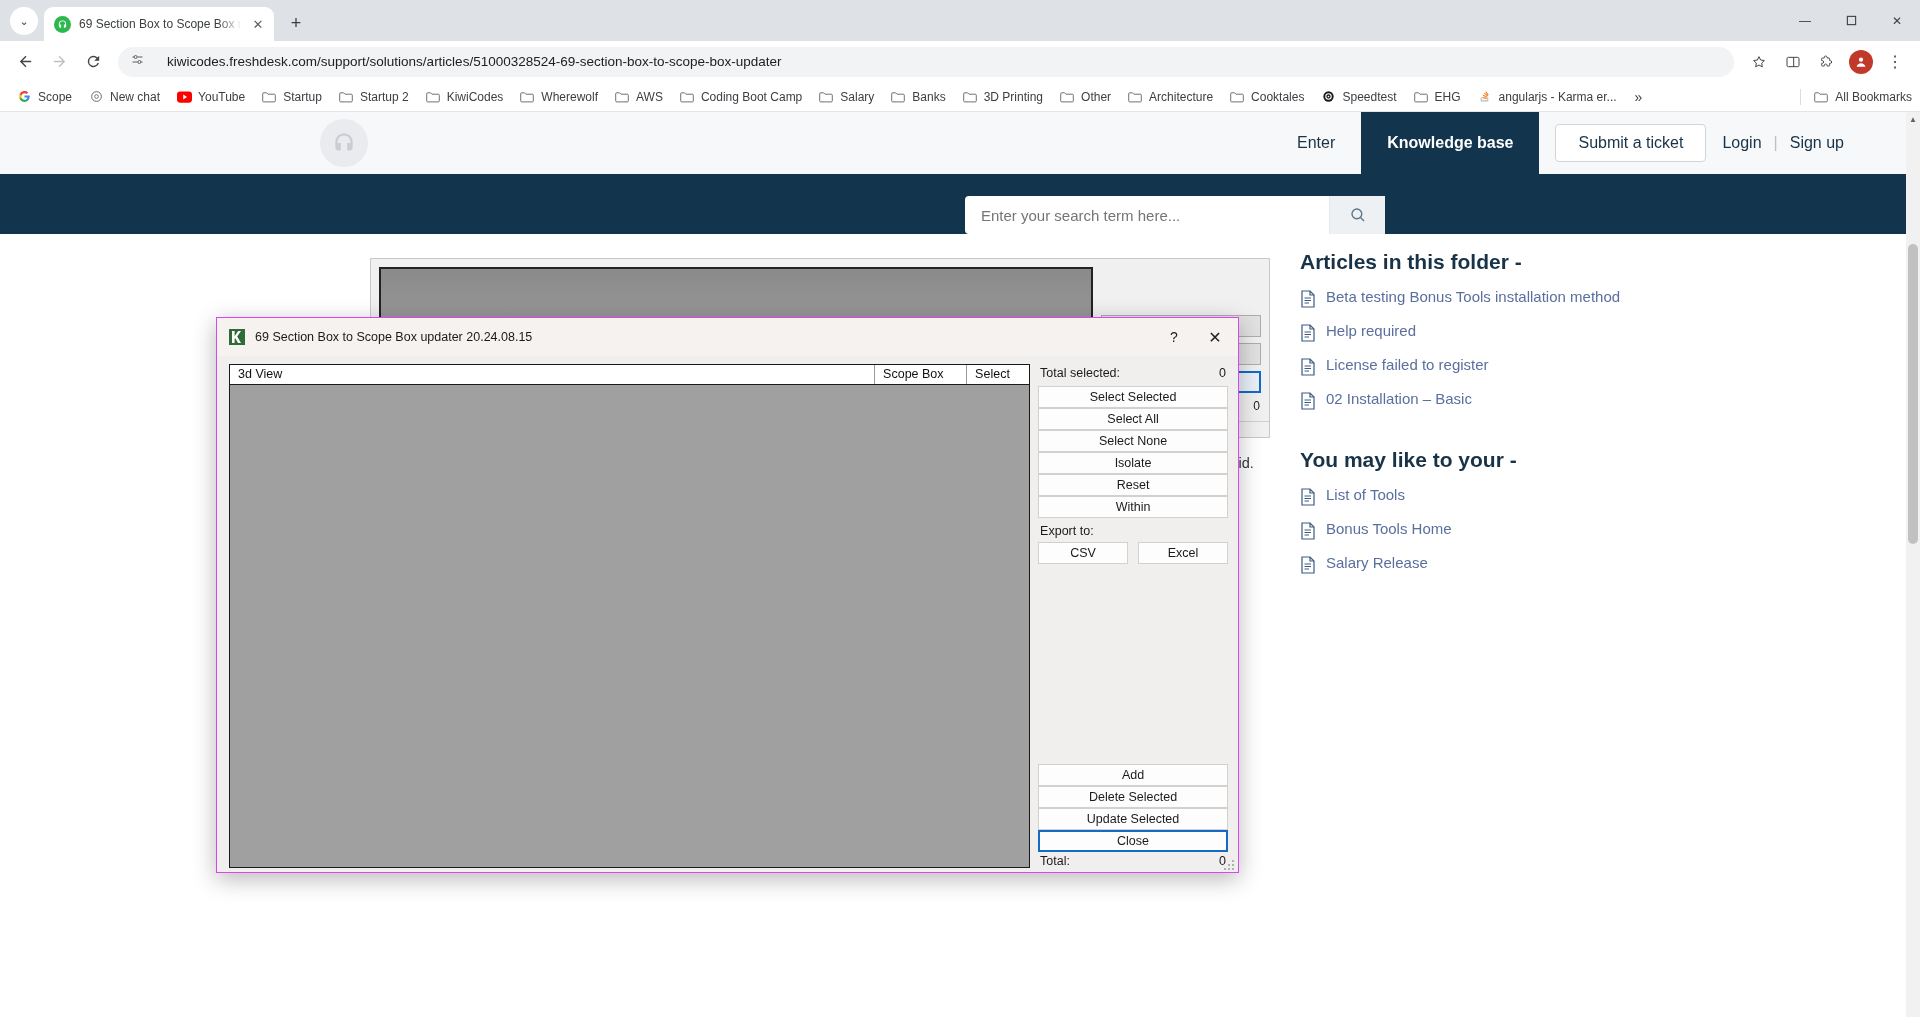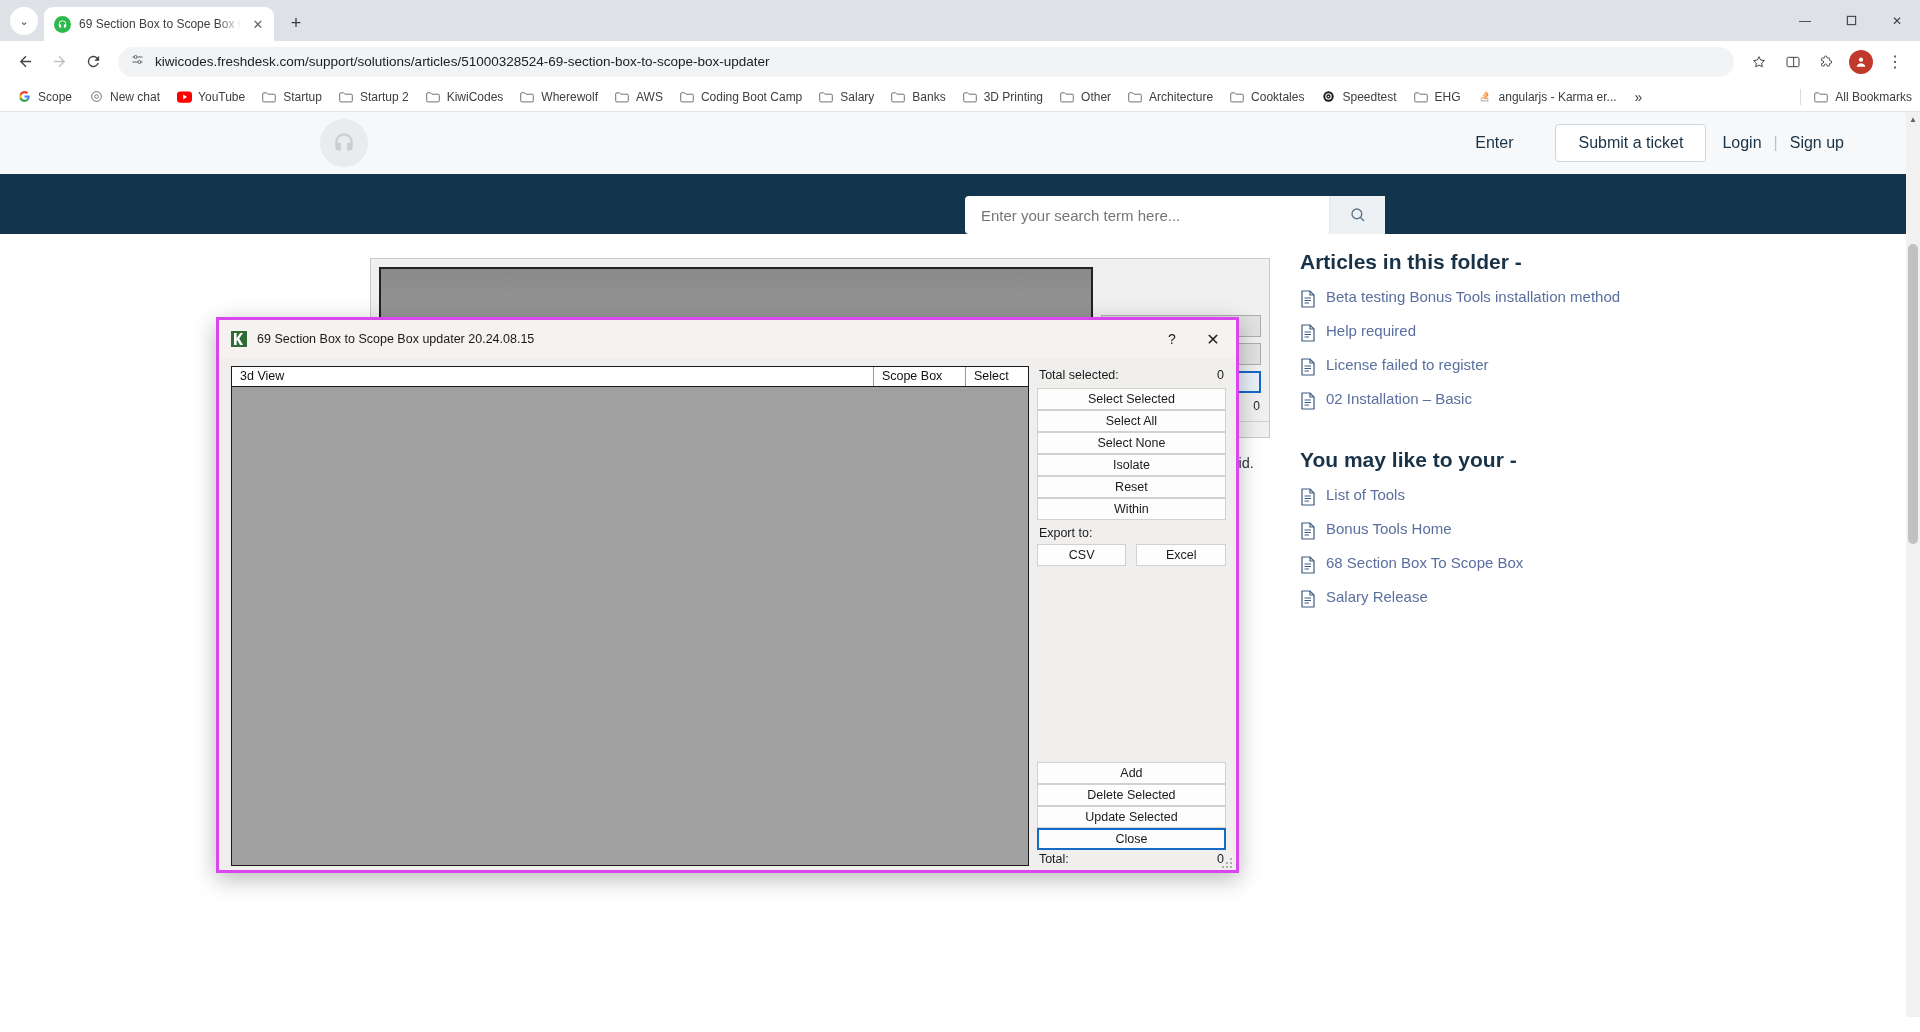--- a/index.html
+++ b/index.html
@@ -49,21 +49,21 @@
 
   .toolbar {
     height: 41px; background: #fff;
     display: flex; align-items: center; gap: 4px; padding: 0 10px;
   }
   .navbtn { width: 30px; height:30px; display:flex;align-items:center;justify-content:center;
     color:#444; border-radius:50%; }
   .navbtn.disabled { color:#bdc1c6; }
   .omnibox {
     flex: 1 1 auto; height: 30px; background: #f1f3f4; border-radius: 16px;
-    display: flex; align-items: center; padding: 0 12px; gap: 10px; margin: 0 6px;
+    display: flex; align-items: center; padding: 0 12px; gap: 22px; margin: 0 6px;
   }
   .omnibox-url { font-size: 13.5px; color: #202124; white-space: nowrap; overflow: hidden; }
   .tb-icon { width: 30px; height:30px; display:flex;align-items:center;justify-content:center; color:#444; }
   .avatar-btn { width: 24px; height: 24px; border-radius: 50%; background:#c0392b;
     display:flex;align-items:center;justify-content:center; color:#fff; }
 
   .bookmarks {
     height: 30px; background: #fff; display: flex; align-items: center;
     gap: 0px; padding: 0 8px; border-bottom: 1px solid #e3e5e8; position:relative;
   }
@@ -147,21 +147,21 @@
     position:absolute; right:0; top: 0; width: 14px; height: 905px; background:#f1f1f1;
   }
   .scroll-thumb { position:absolute; top: 132px; right: 2px; width: 10px; height: 300px;
     background:#c1c1c1; border-radius: 5px; }
   .scroll-arrow { height: 14px; display:flex; align-items:center; justify-content:center;
     font-size: 8px; color:#5f6368;}
 
   
   .winmodal {
     position: absolute; left: 216px; top: 205px; width: 1023px; height: 556px;
-    background: #f3f0ee; border: 3px solid #d946ef; box-shadow: 0 6px 22px rgba(0,0,0,.28);
+    background: #f3f0ee; border: 1px solid #d946ef; box-shadow: 0 6px 22px rgba(0,0,0,.28);
     display: flex; flex-direction: column;
   }
   .win-title {
     height: 38px; background: #f6f2ef; display:flex; align-items:center; padding: 0 0 0 12px;
   }
   .win-icon { width: 16px; height:16px; margin-right: 10px; flex:0 0 auto; }
   .win-title-text { font-size: 12.5px; color: #1a1a1a; flex:1 1 auto; }
   .win-help { width: 36px; height:38px; display:flex;align-items:center;justify-content:center;
     font-size: 14px; color:#222; }
   .win-close { width: 46px; height:38px; display:flex;align-items:center;justify-content:center;
@@ -444,20 +444,21 @@
   <div class="page">
 
     <div class="site-header">
       <div class="logo">
         <svg width="26" height="26" viewBox="0 0 24 24">
             <path fill="#c9ccd1" d="M12 3a8 8 0 0 0-8 8v5a3 3 0 0 0 3 3h2v-7H6v-1a6 6 0 0 1 12 0v1h-3v7h2a3 3 0 0 0 3-3v-5a8 8 0 0 0-8-8z"></path>
           </svg>
       </div>
       <div class="site-nav">
         <div class="nav-link">Enter</div>
+        <div class="nav-link active">Knowledge base</div>
         <div class="nav-btn-ticket">Submit a ticket</div>
         <div class="nav-auth">
           <span>Login</span>
           <span class="nav-sep">|</span>
           <span>Sign up</span>
         </div>
       </div>
     </div>
 
     <div class="search-band">
@@ -610,32 +611,20 @@
         <div class="side-item">
           <span class="doc-icon">
             <svg width="16" height="18" viewBox="0 0 16 18">
                 <path d="M2 1h8l4 4v12H2z" fill="#fff" stroke="#3d5a80" stroke-width="1.2"></path>
                 <path d="M10 1v4h4" fill="none" stroke="#3d5a80" stroke-width="1.2"></path>
                 <line x1="4.5" y1="8" x2="11" y2="8" stroke="#3d5a80" stroke-width="1"></line>
                 <line x1="4.5" y1="10.5" x2="11" y2="10.5" stroke="#3d5a80" stroke-width="1"></line>
                 <line x1="4.5" y1="13" x2="9" y2="13" stroke="#3d5a80" stroke-width="1"></line>
               </svg>
           </span>
-          <span class="side-link">68 Section Box To Scope Box</span>
-        </div>
-        <div class="side-item">
-          <span class="doc-icon">
-            <svg width="16" height="18" viewBox="0 0 16 18">
-                <path d="M2 1h8l4 4v12H2z" fill="#fff" stroke="#3d5a80" stroke-width="1.2"></path>
-                <path d="M10 1v4h4" fill="none" stroke="#3d5a80" stroke-width="1.2"></path>
-                <line x1="4.5" y1="8" x2="11" y2="8" stroke="#3d5a80" stroke-width="1"></line>
-                <line x1="4.5" y1="10.5" x2="11" y2="10.5" stroke="#3d5a80" stroke-width="1"></line>
-                <line x1="4.5" y1="13" x2="9" y2="13" stroke="#3d5a80" stroke-width="1"></line>
-              </svg>
-          </span>
           <span class="side-link">Salary Release</span>
         </div>
       </div>
     </div>
 
     <div class="scrollbar-v">
       <div class="scroll-arrow">▲</div>
       <div class="scroll-thumb"></div>
     </div>
 

